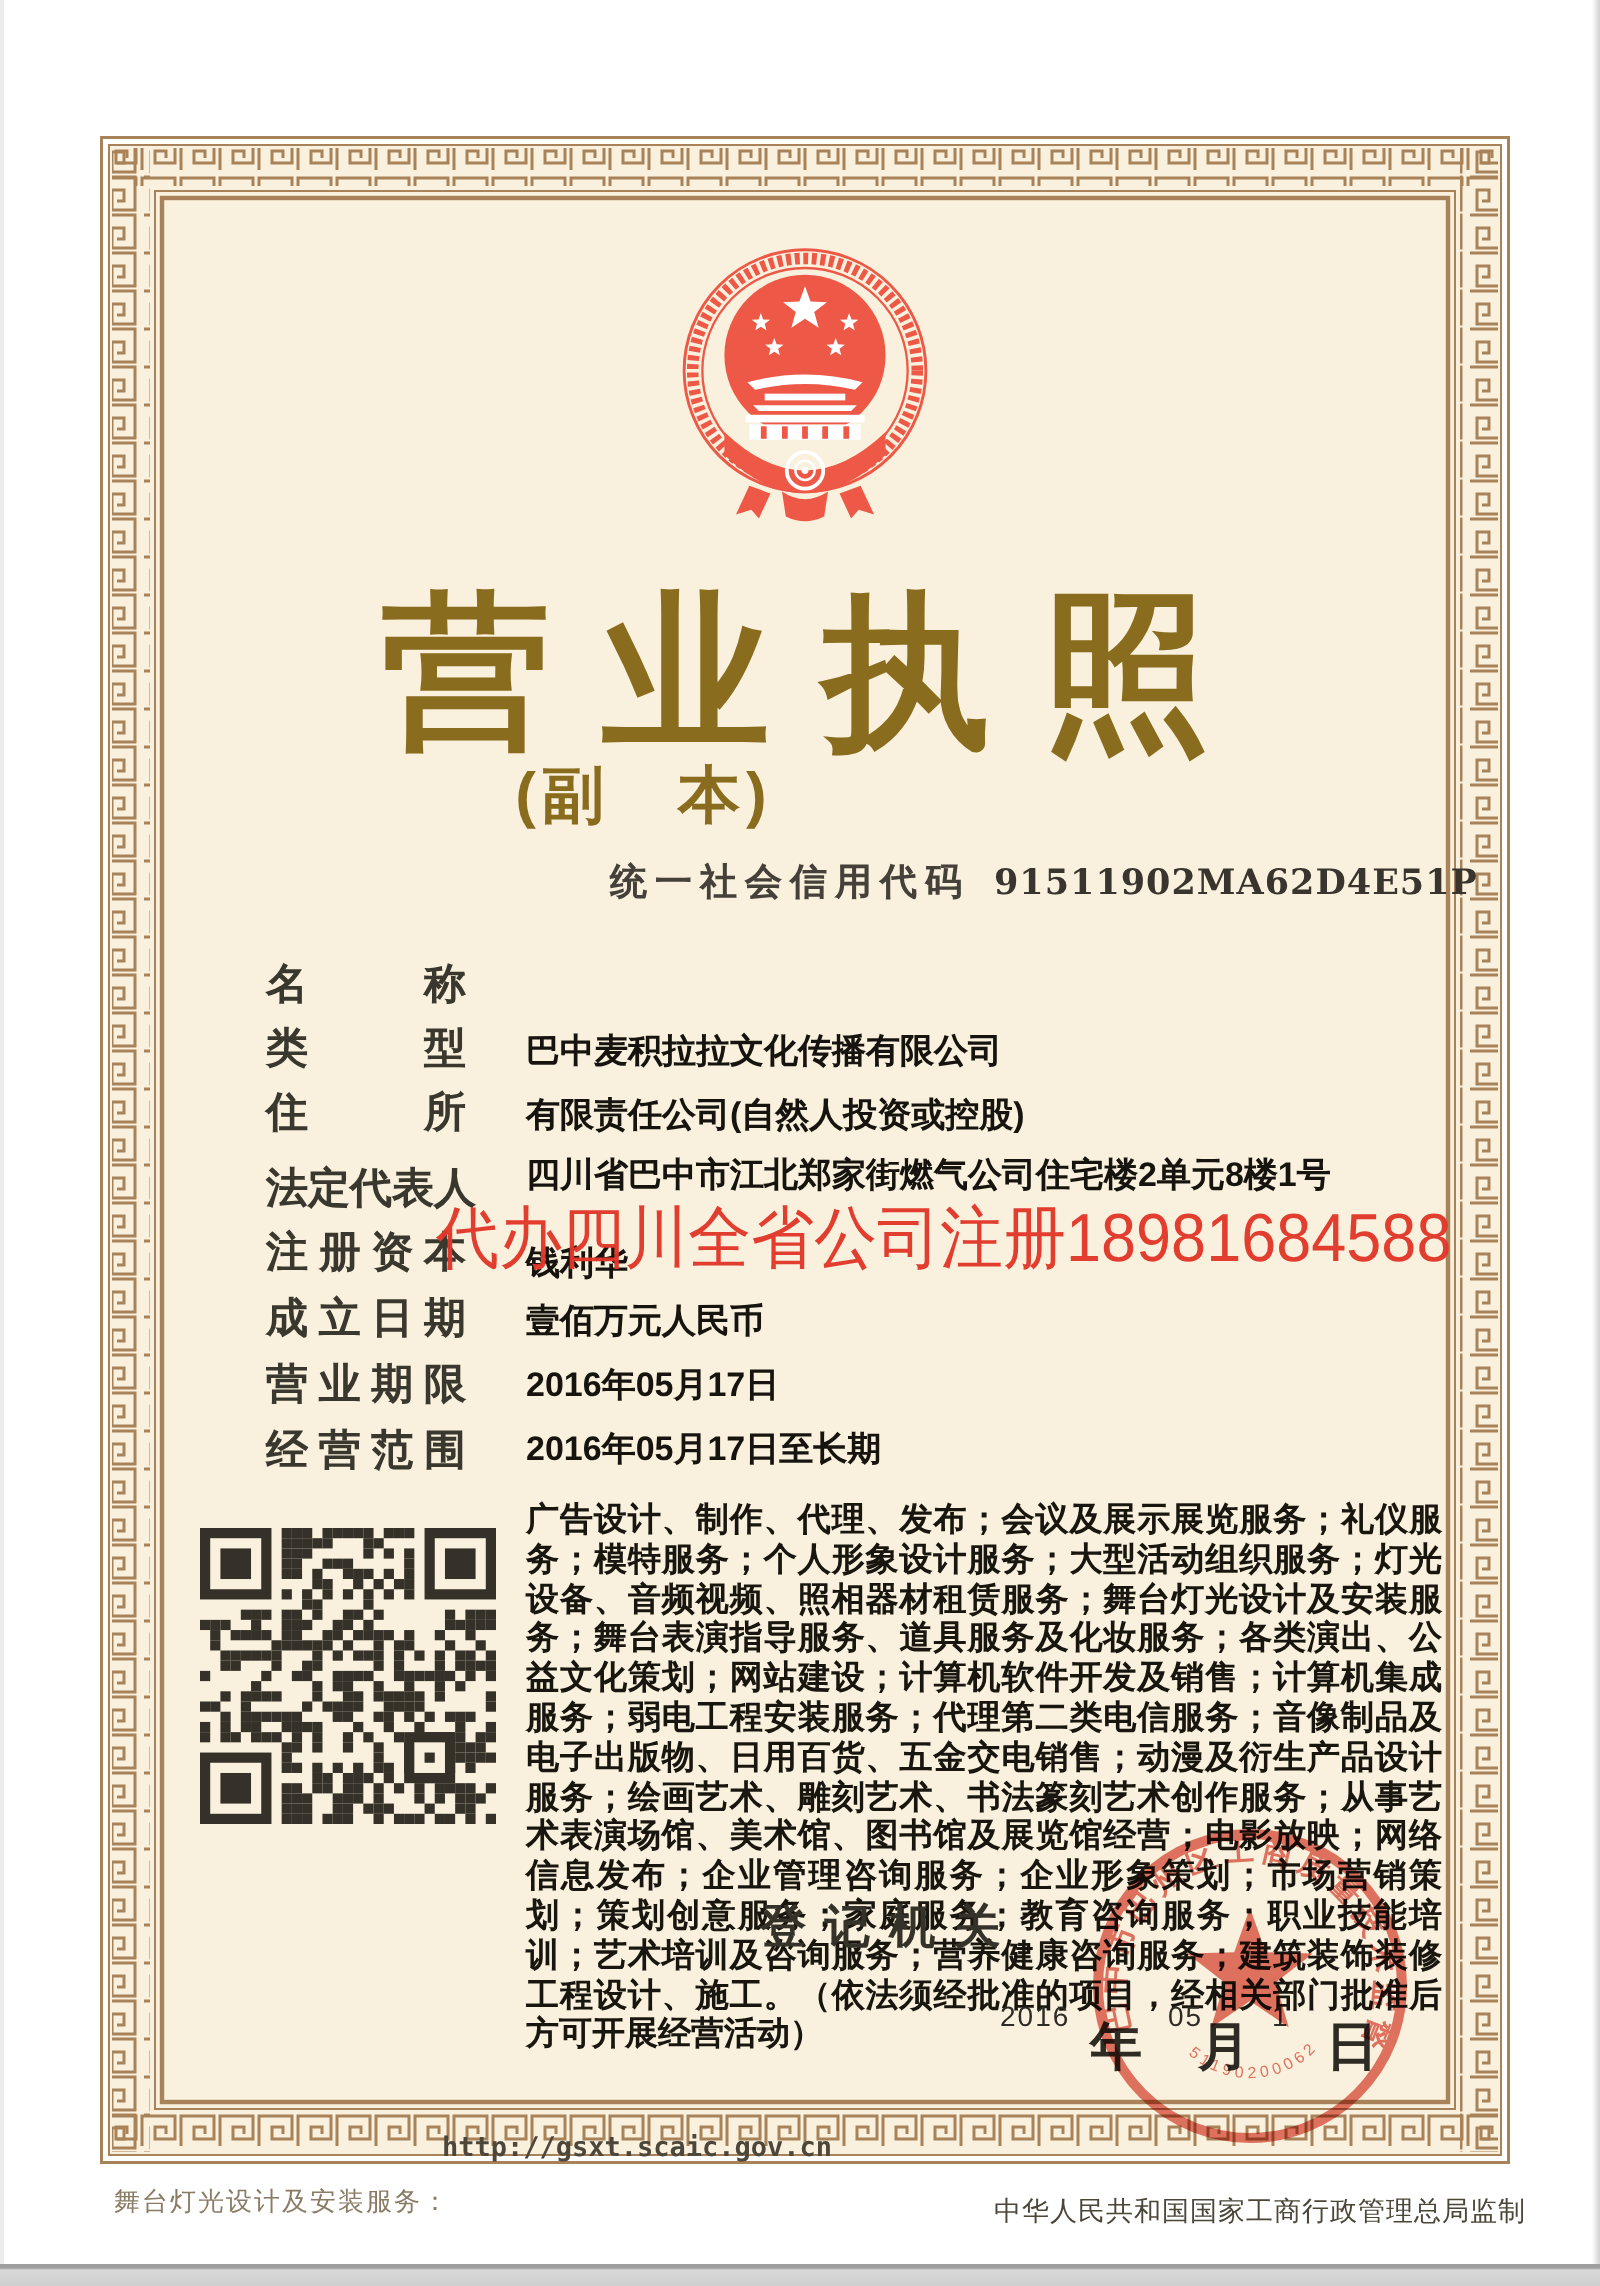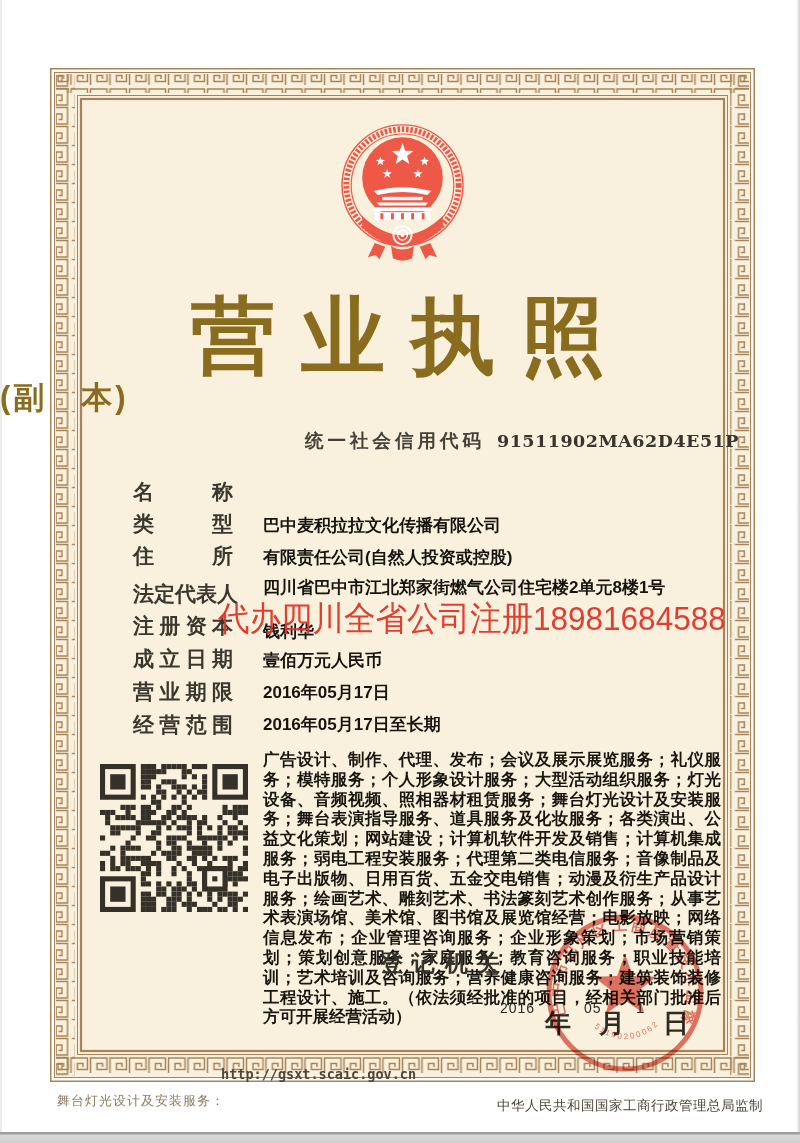--- a/index.html
+++ b/index.html
@@ -11,21 +11,21 @@
   .edge-right{position:absolute;top:0;right:0;width:4px;height:100%;
               background:linear-gradient(to left,#d2d2d2,rgba(255,255,255,0));}
   .edge-left{position:absolute;top:0;left:0;width:2px;height:100%;background:#ececec;}
 
   .frame-svg{position:absolute;left:50px;top:68px;z-index:1;}
   .emblem-svg{position:absolute;left:335px;top:122px;width:135px;height:142px;z-index:3;}
 
   .cert-title{position:absolute;left:0;top:280px;width:796px;text-align:center;z-index:3;
               font-size:84px;font-weight:700;color:#8a6c1e;letter-spacing:26px;text-indent:26px;
               font-family:"DejaVu Sans",sans-serif;white-space:nowrap;}
-  .cert-subtitle{position:absolute;left:0;top:377px;width:644px;z-index:3;
+  .cert-subtitle{position:absolute;left:0;top:377px;width:644px;text-align:center;z-index:3;
                  font-size:31px;font-weight:700;color:#8a6c1e;letter-spacing:3px;}
 
   .credit-line{position:absolute;left:305px;top:428px;z-index:3;white-space:nowrap;}
   .credit-label{font-size:18.5px;font-weight:600;color:#45413a;letter-spacing:4px;}
   .credit-code{font-size:17.5px;font-weight:700;color:#39352e;margin-left:12px;
                font-family:"DejaVu Serif",serif;letter-spacing:.5px;text-align:center;}
 
   .row-label{position:absolute;left:133px;width:100px;z-index:3;
              font-size:21px;font-weight:600;color:#3a372e;}
   [data-justify]{display:flex;justify-content:space-between;}

